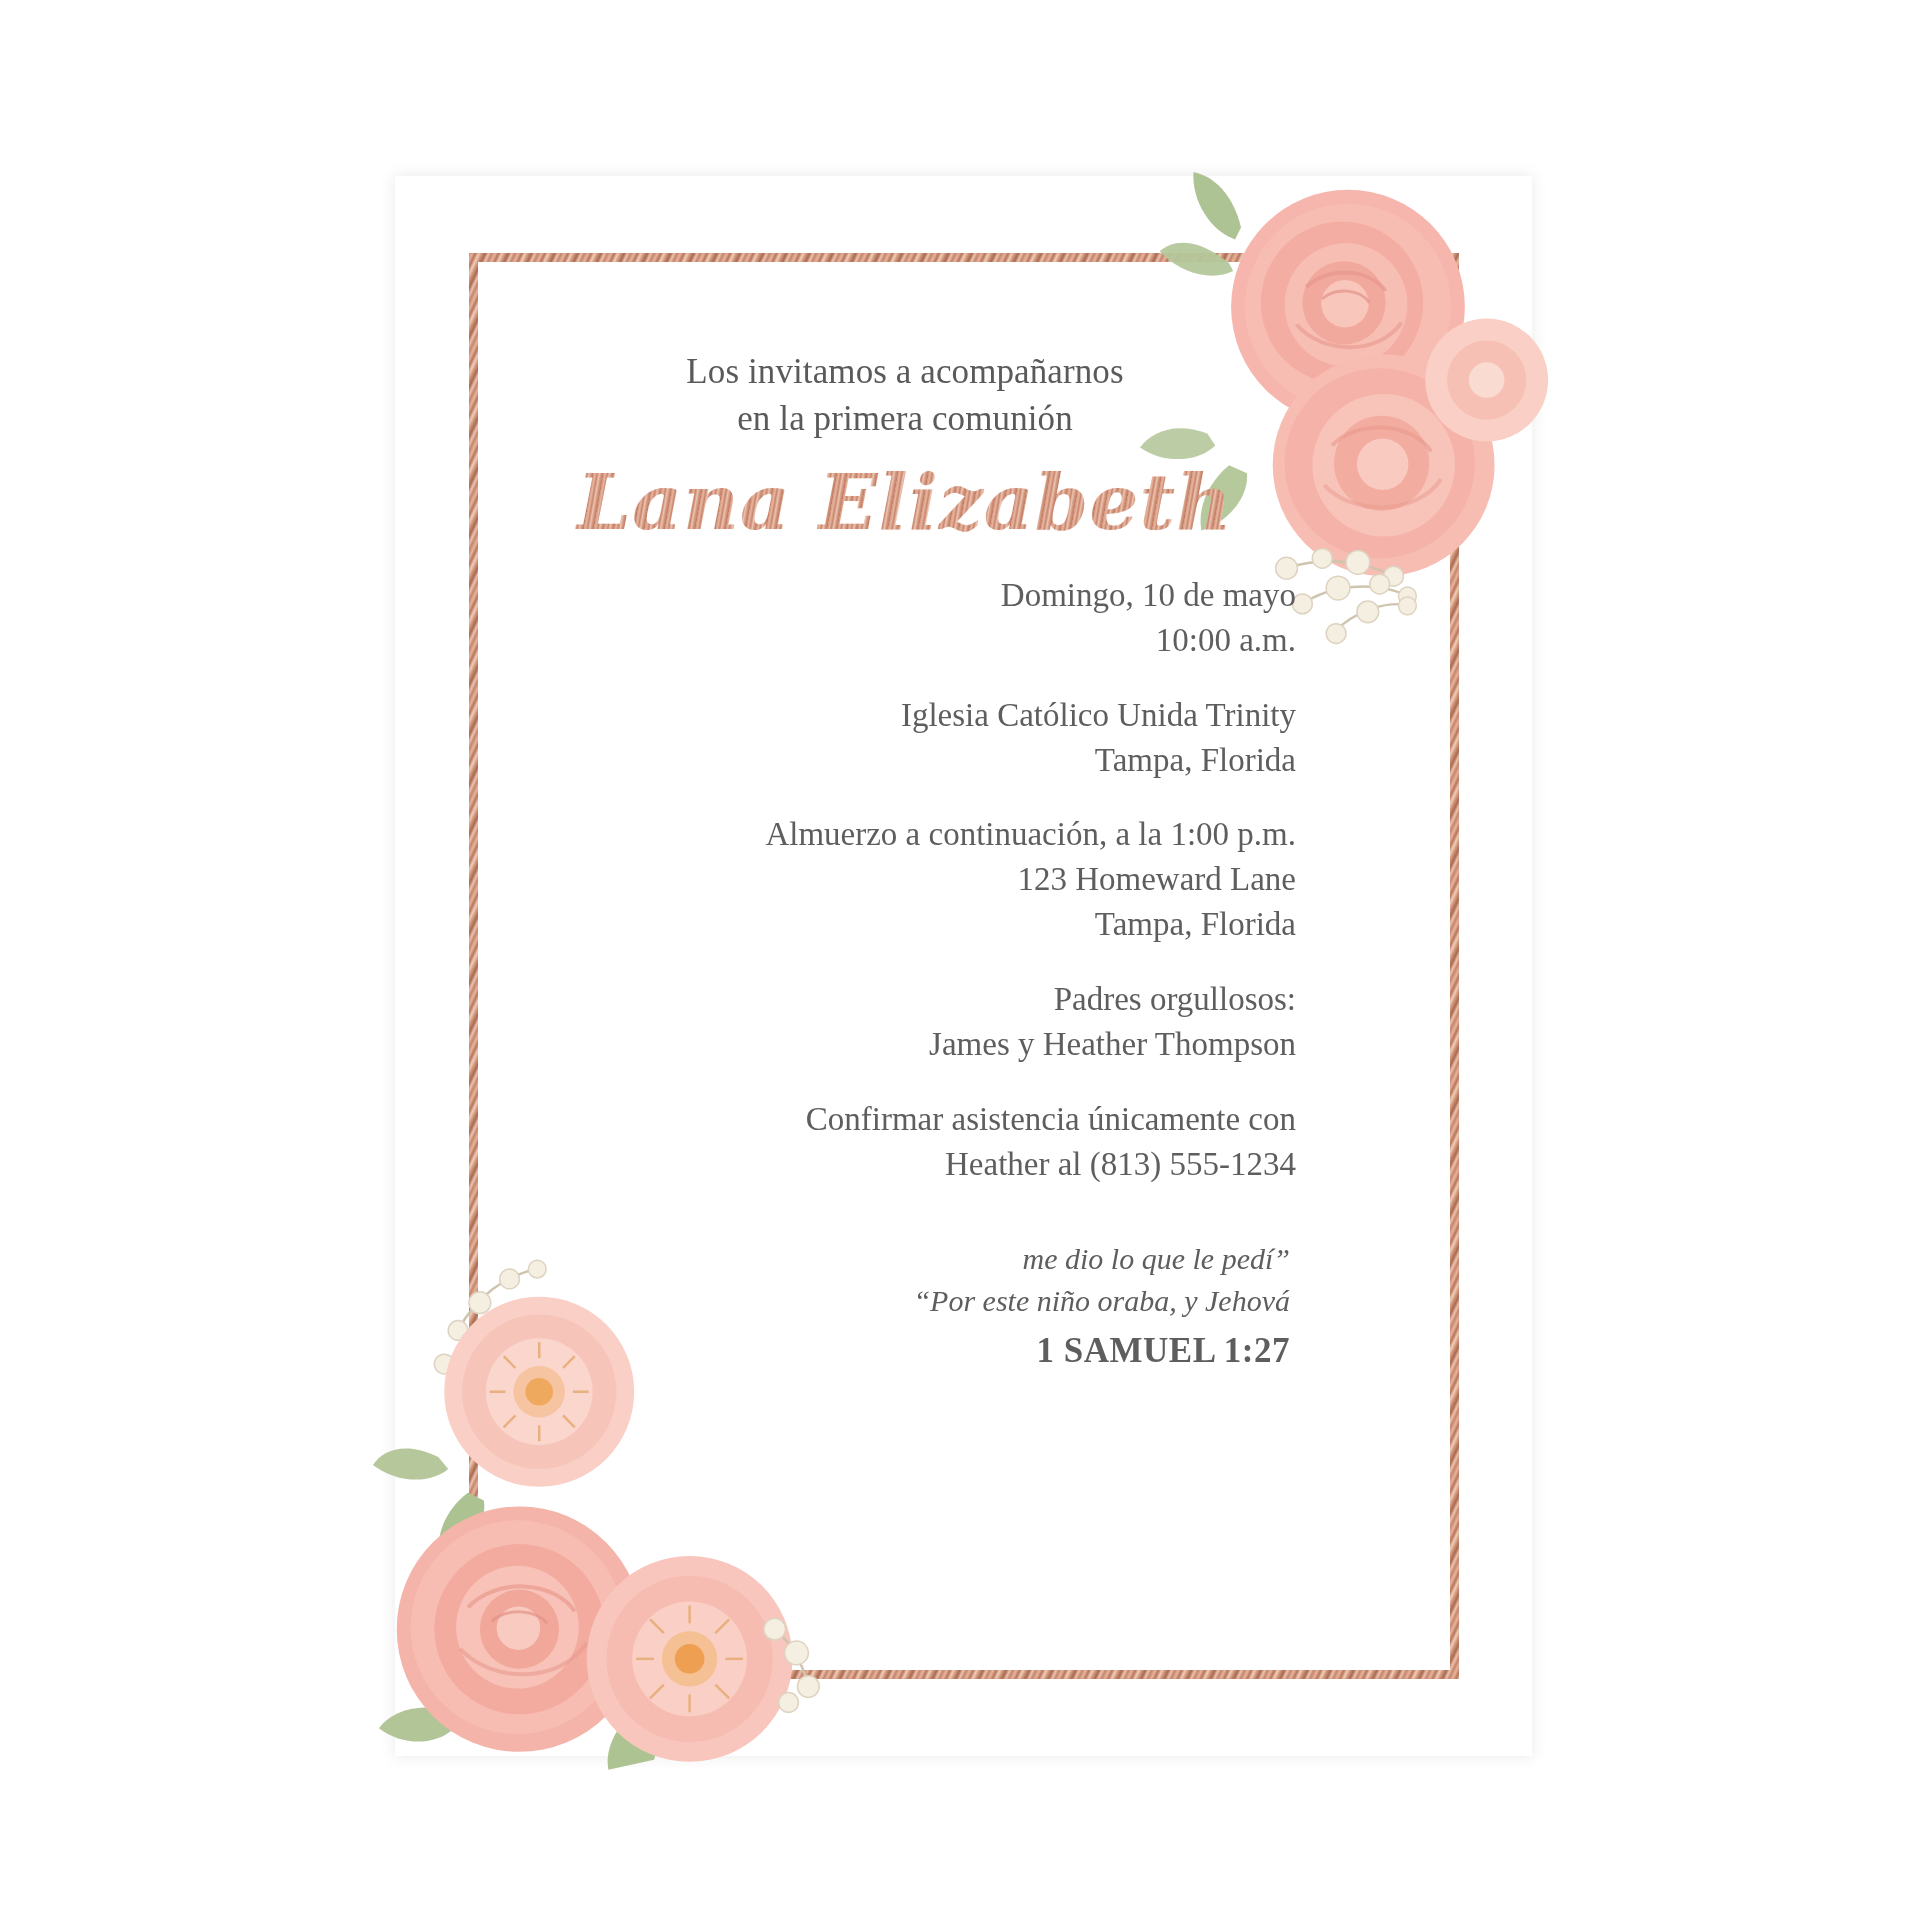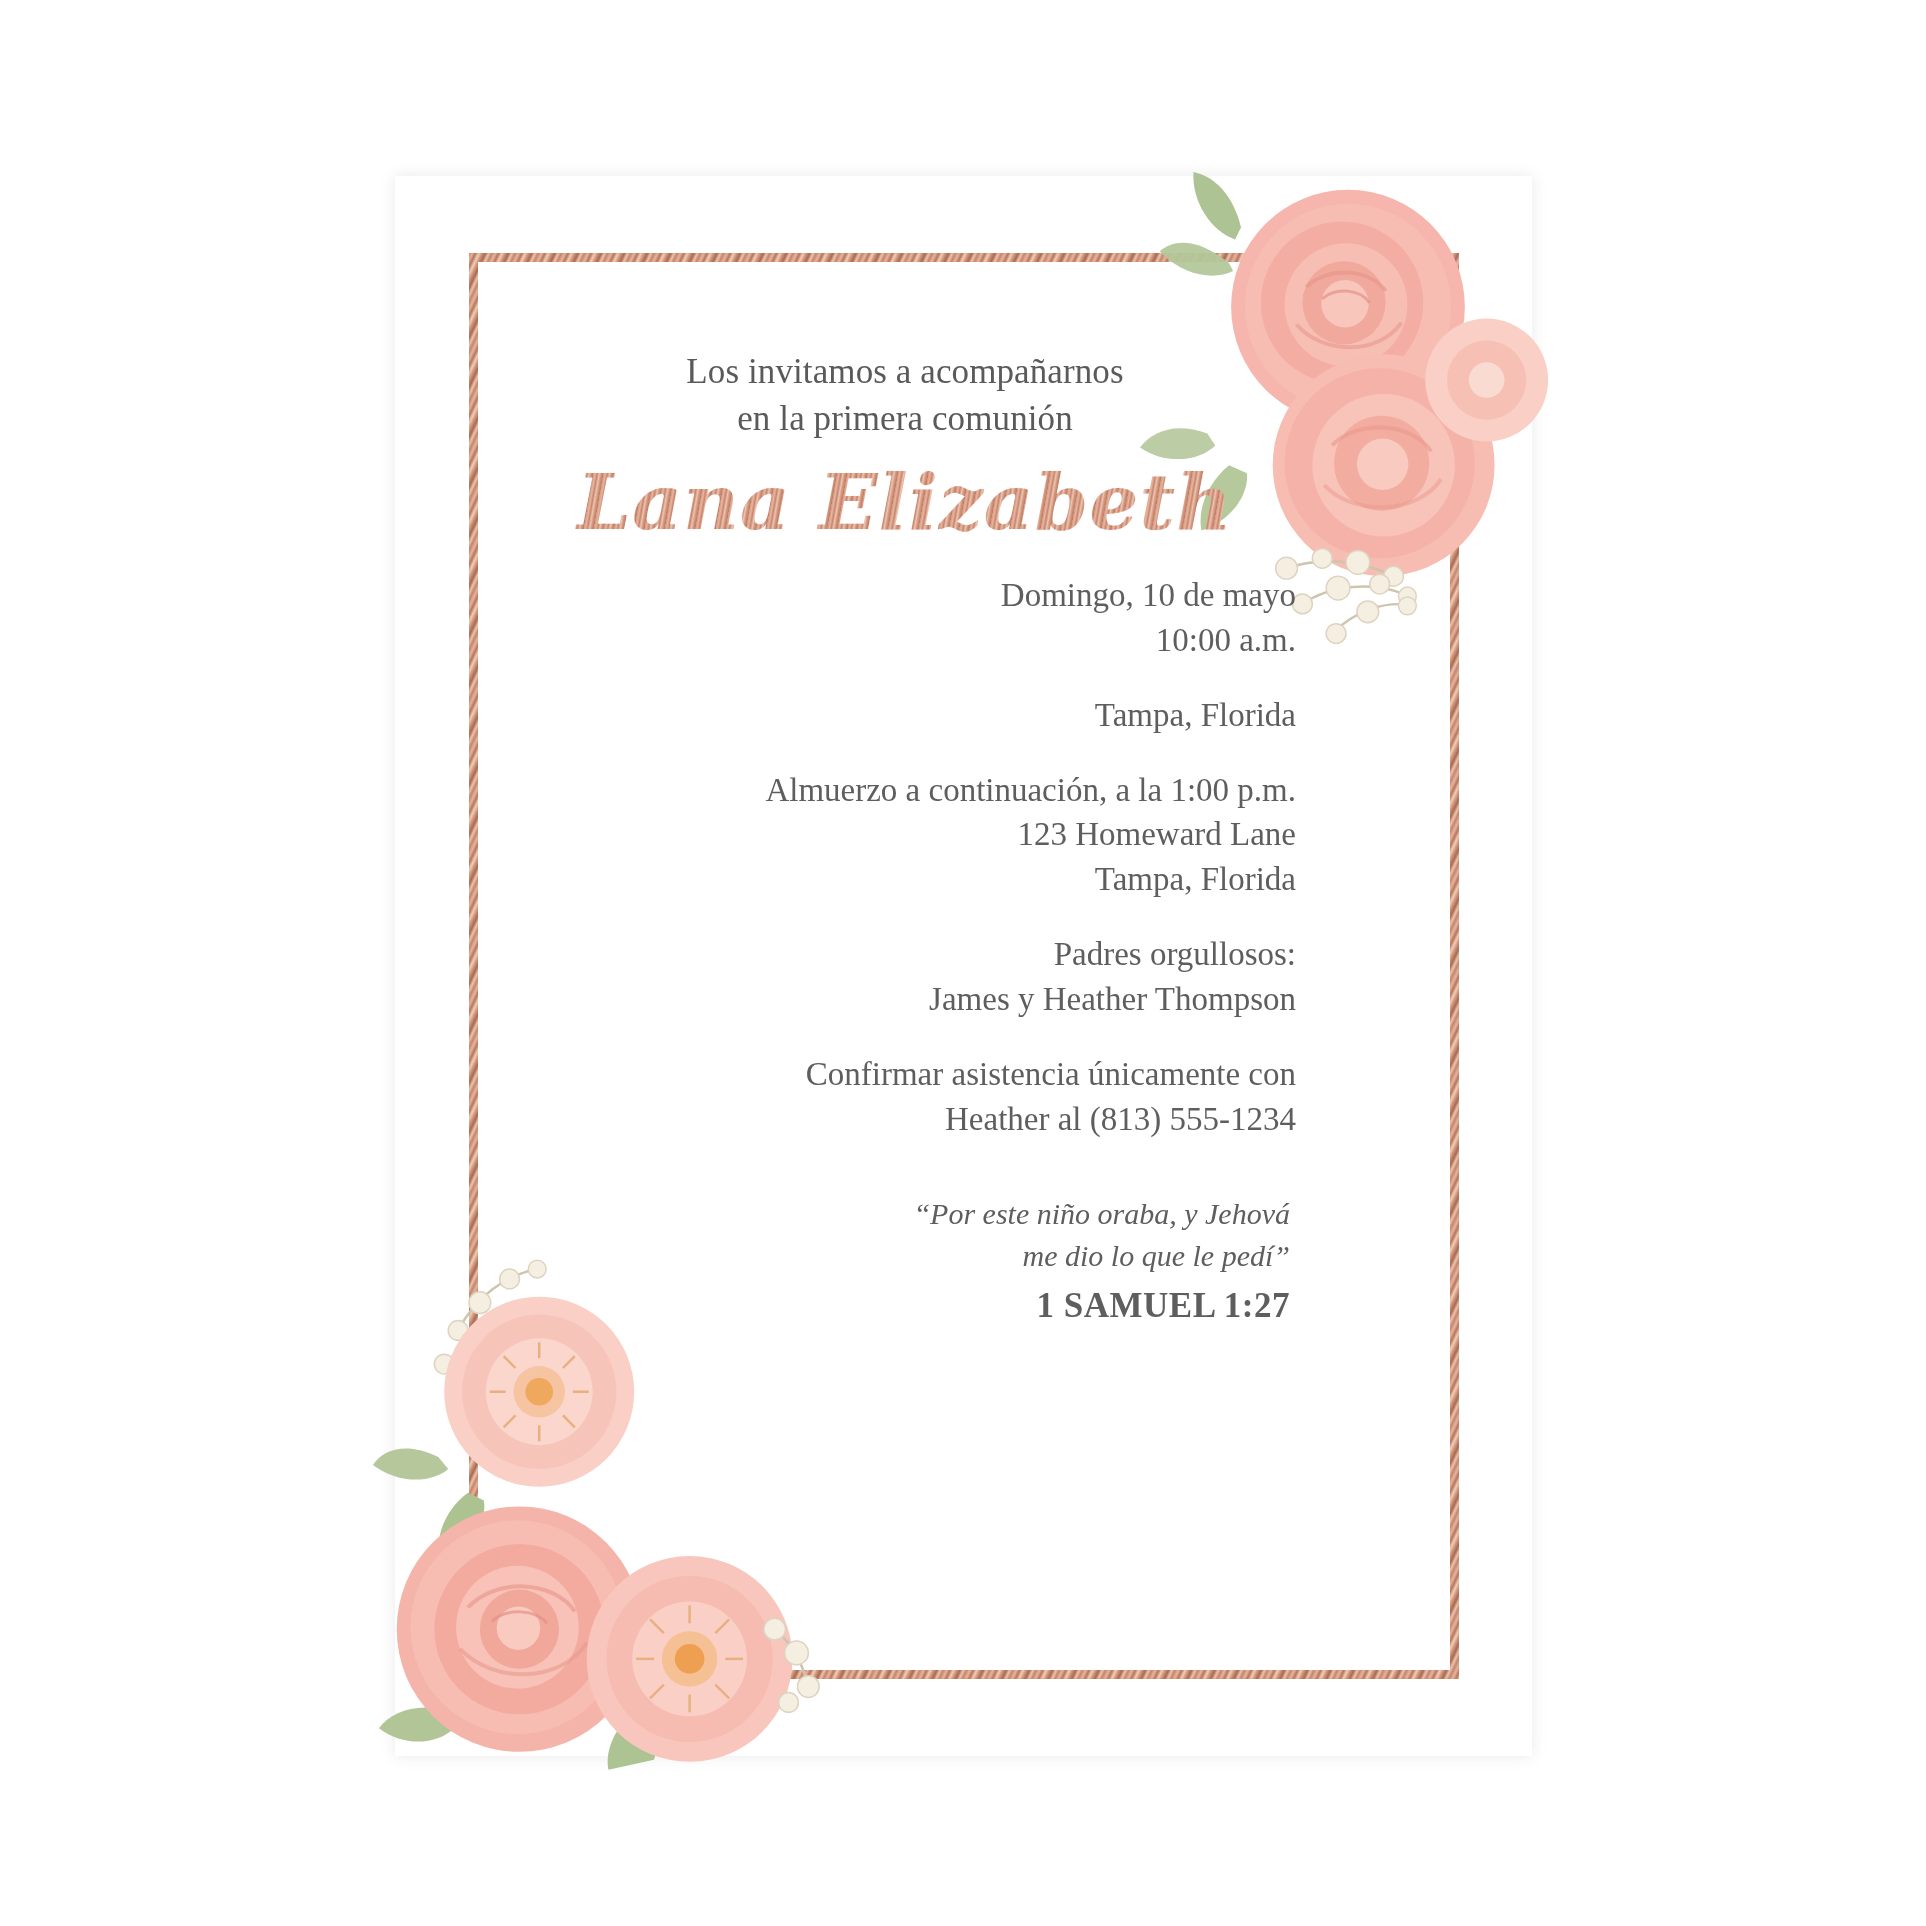--- a/index.html
+++ b/index.html
@@ -272,41 +272,42 @@
       </div>
 
       <div class="honoree">Lana Elizabeth</div>
 
       <div class="block">
         <div>Domingo, 10 de mayo</div>
         <div>10:00 a.m.</div>
       </div>
 
       <div class="block">
+        <div>Iglesia Católico Unida Trinity</div>
         <div>Tampa, Florida</div>
       </div>
 
       <div class="block">
         <div>Almuerzo a continuación, a la 1:00 p.m.</div>
         <div>123 Homeward Lane</div>
         <div>Tampa, Florida</div>
       </div>
 
       <div class="block">
         <div>Padres orgullosos:</div>
         <div>James y Heather Thompson</div>
       </div>
 
       <div class="block">
         <div>Confirmar asistencia únicamente con</div>
         <div>Heather al (813) 555-1234</div>
       </div>
 
       <div class="verse">
+        <div>me dio lo que le pedí”</div>
         <div>“Por este niño oraba, y Jehová</div>
-        <div>me dio lo que le pedí”</div>
         <div class="ref">1 SAMUEL 1:27</div>
       </div>
 
     </div>
   </div>
 </div>
 
 
 </body></html>

